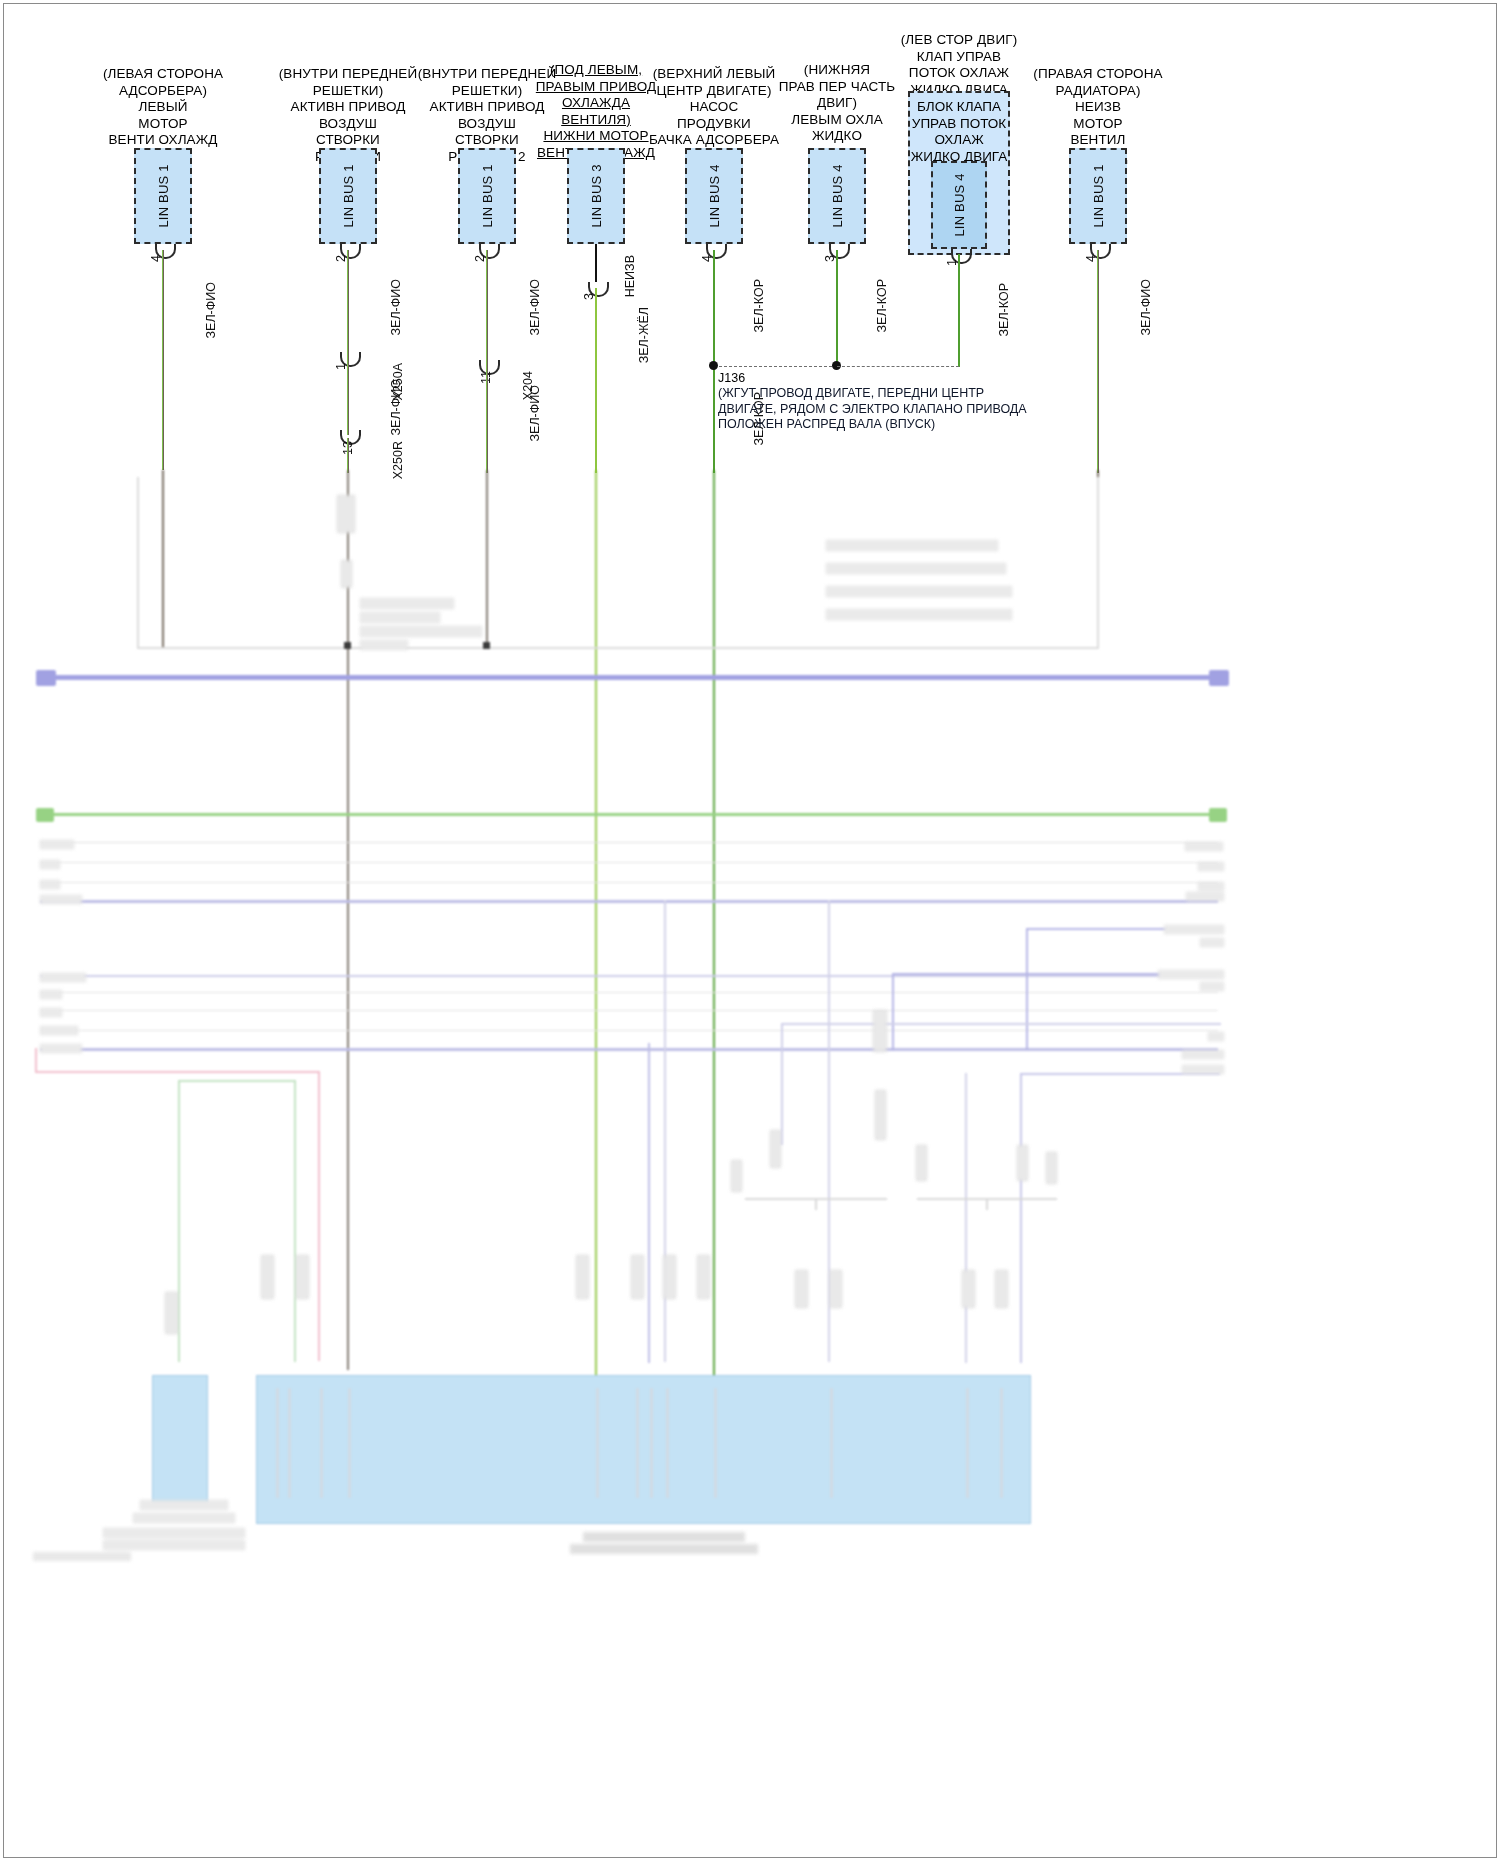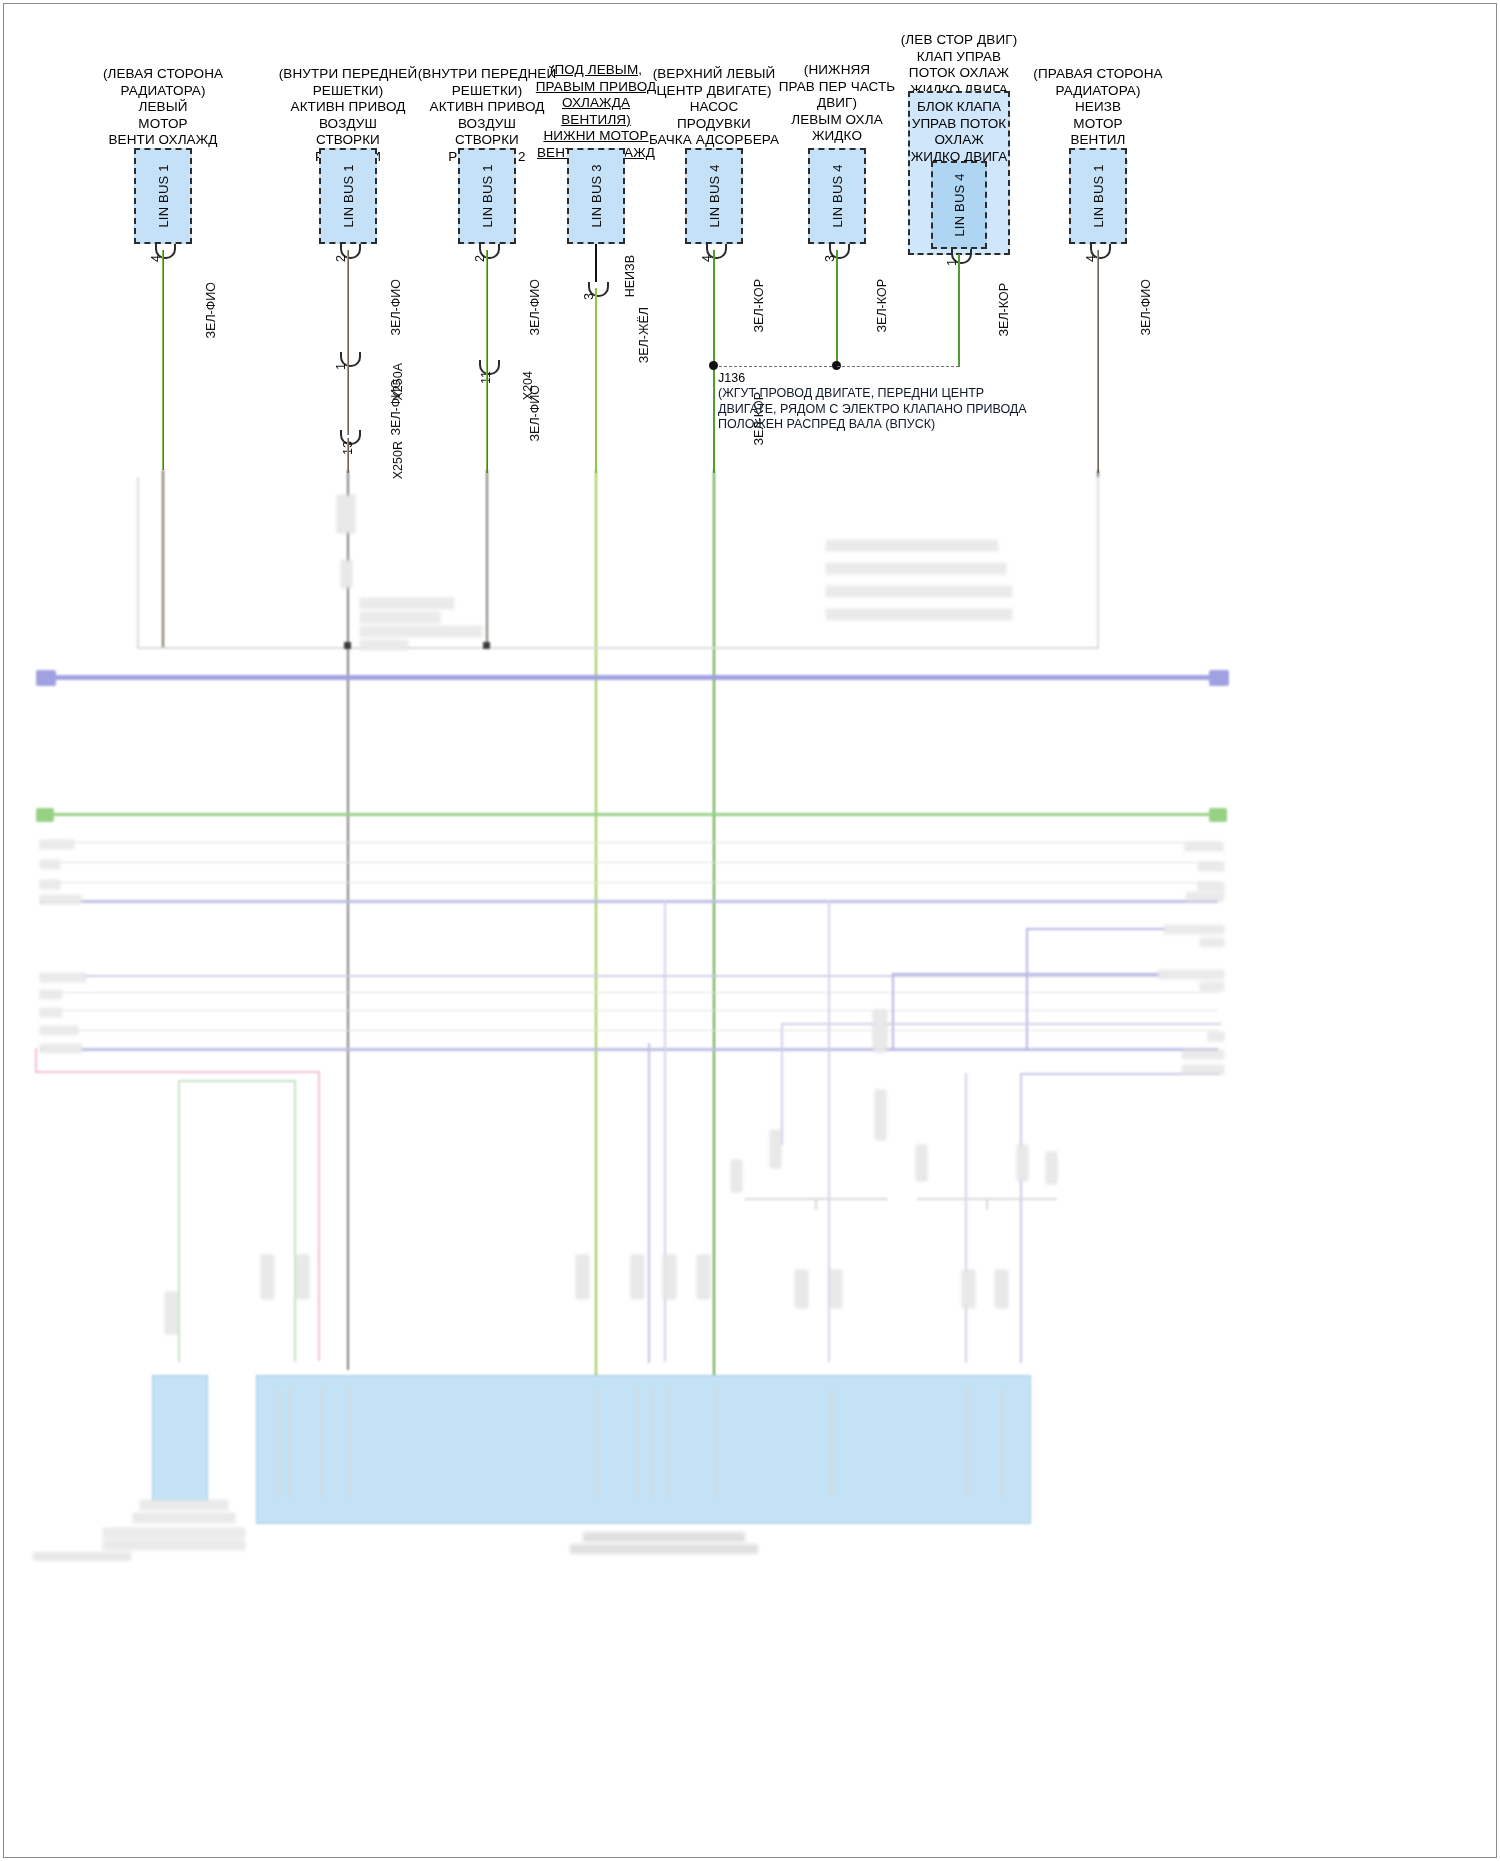--- a/index.html
+++ b/index.html
@@ -84,21 +84,21 @@
 </head>
 <body>
 
 <div id="page">
   <div id="sheet"></div>
 
   <div id="upper">
 
     <div class="devcol" style="left:163px;width:0;">
       <div class="dev-caption" style="top:66px;width:230px;">(ЛЕВАЯ СТОРОНА
-РАДИАТОРА)
+АДСОРБЕРА)
 ЛЕВЫЙ
 МОТОР
 ВЕНТИ ОХЛАЖД</div>
       <div class="dbox" style="left:-29px;top:148px;width:58px;height:96px;">
         <span class="vlabel">LIN BUS 1</span>
       </div>
       <div class="pinarc" style="left:-8px;top:244px;"></div>
       <div class="pinnum" style="left:-14px;top:248px;">4</div>
       <div class="wire w-grnvio" style="left:-1px;top:250px;height:220px;"></div>
       <div class="wlabel" style="left:-8px;top:275px;">ЗЕЛ-ФИО</div>

